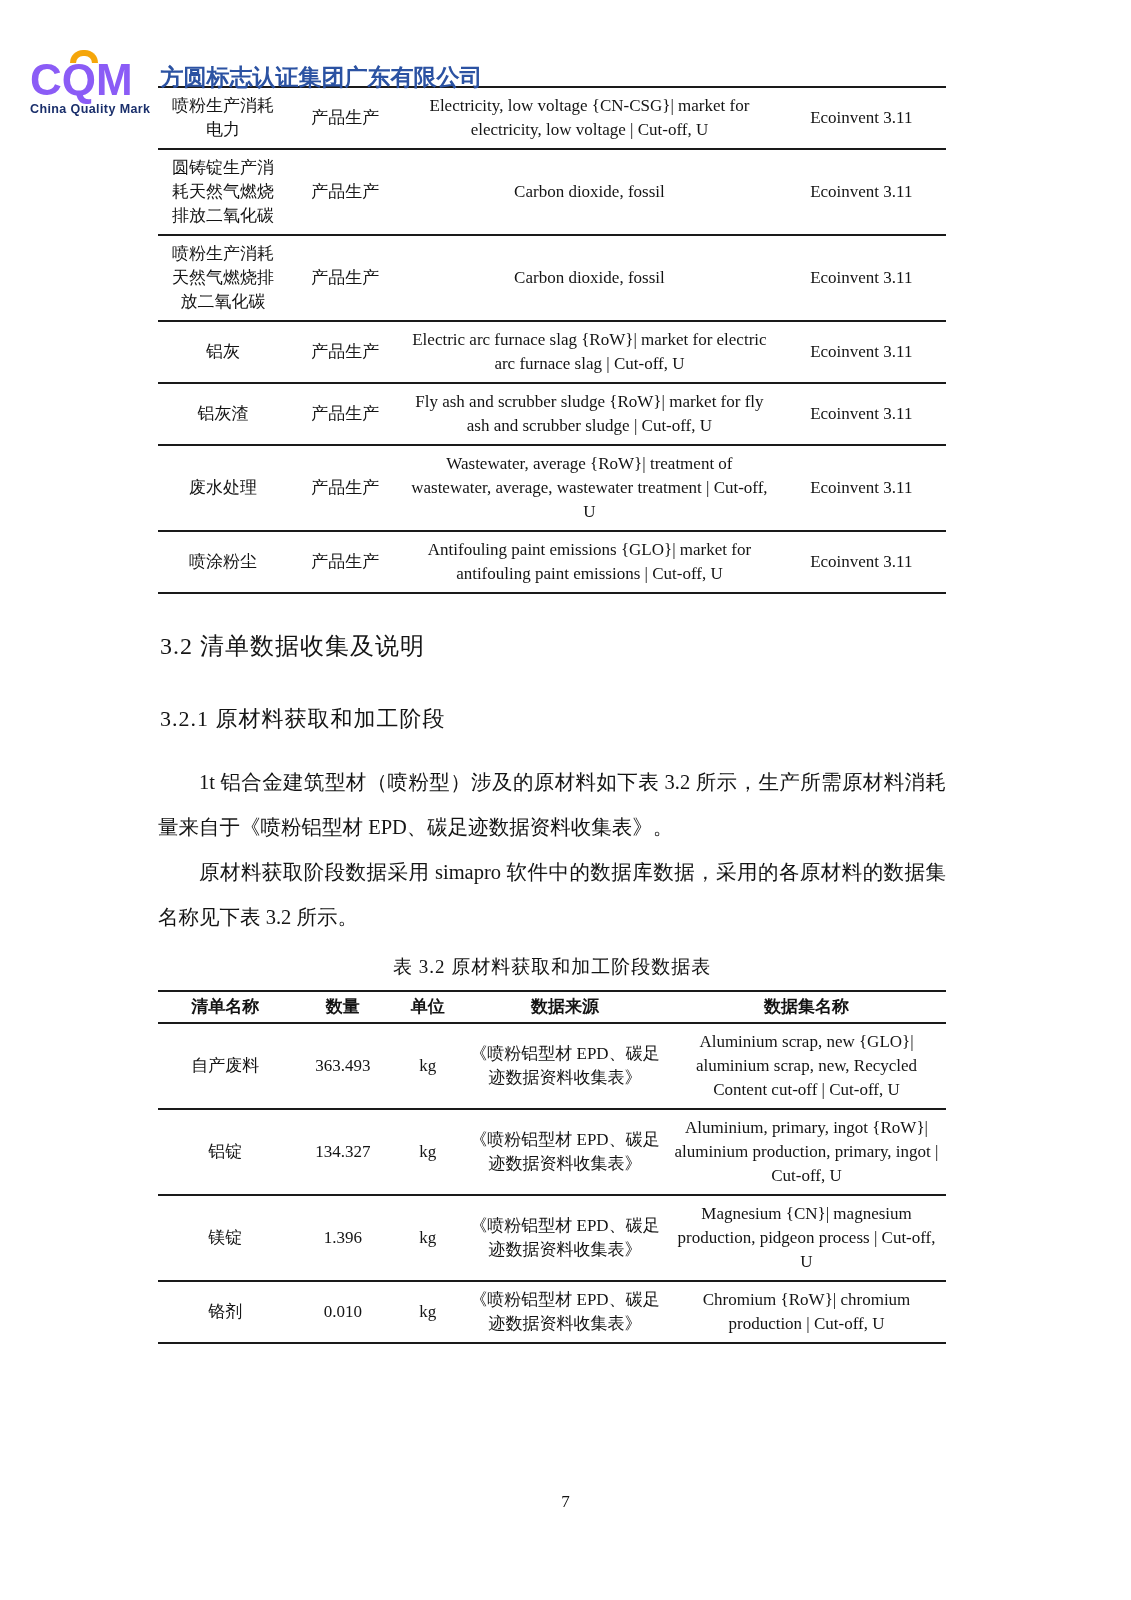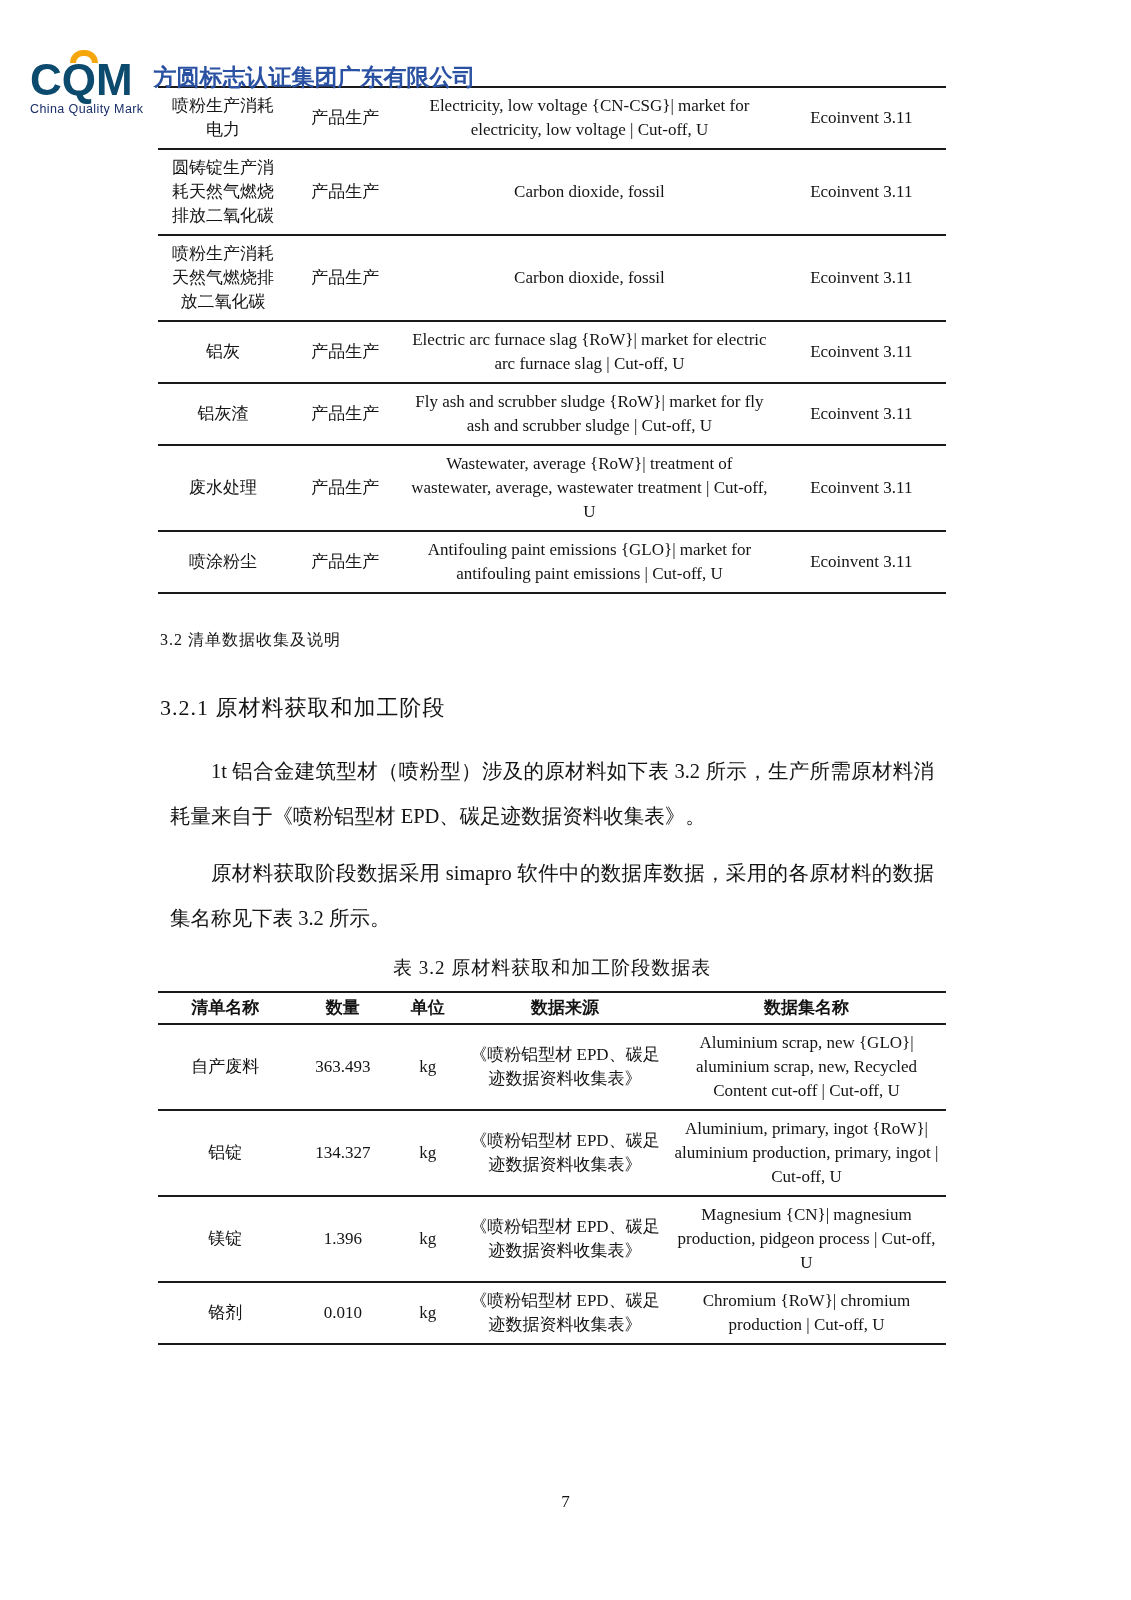--- a/index.html
+++ b/index.html
@@ -18,33 +18,33 @@
   
   .header { padding: 50px 0 0 30px; height: 86px; }
   .logo-row { display: flex; align-items: flex-start; }
   .cqm { position: relative; padding-top: 10px; }
   .cqm-text {
     font-family: "Liberation Sans", sans-serif;
     font-weight: bold;
     font-size: 44px;
     line-height: 40px;
     letter-spacing: 0px;
-    color: #0c4a6e;
+    color: #8b5cf6;
   }
   .cqm-arc {
     position: absolute;
     top: 0px; left: 40px;
     width: 28px; height: 13px;
     border: 6px solid #F5A60A;
     border-bottom: none;
     border-radius: 16px 16px 0 0;
   }
   .cqm-sub {
     font-family: "Liberation Sans", sans-serif;
-    font-weight: normal;
+    font-weight: bold;
     font-size: 12.5px;
     color: #1A2F6B;
     margin-top: 2px;
     letter-spacing: 0.4px;
     white-space: nowrap;
   }
   .company {
     font-family: "Liberation Sans", sans-serif;
     font-weight: bold;
     font-size: 23px;
@@ -78,37 +78,37 @@
   .tbl1 .c-src { width: 21.5%; }
 
   .tbl2 .c-name { width: 17.1%; }
   .tbl2 .c-qty  { width: 12.7%; }
   .tbl2 .c-unit { width: 8.9%; }
   .tbl2 .c-from { width: 25.9%; }
   .tbl2 .c-set  { width: 35.4%; }
 
   
   .h2 {
-    font-size: 16px;
+    font-size: 24px;
     font-weight: normal;
     margin: 36px 0 0 2px;
     letter-spacing: 1px;
   }
   .h3 {
     font-size: 22px;
     font-weight: normal;
     margin: 42px 0 0 2px;
     letter-spacing: 1px;
   }
   .para {
     font-size: 20.5px;
     line-height: 45px;
     text-align: justify;
     text-indent: 2em;
-    margin: 12px;
+    margin: 0;
   }
   .para-first { margin-top: 26px; }
   .caption {
     text-align: center;
     font-size: 19px;
     margin: 14px 0 10px 0;
     letter-spacing: 1px;
   }
   .pagenum {
     position: absolute;

